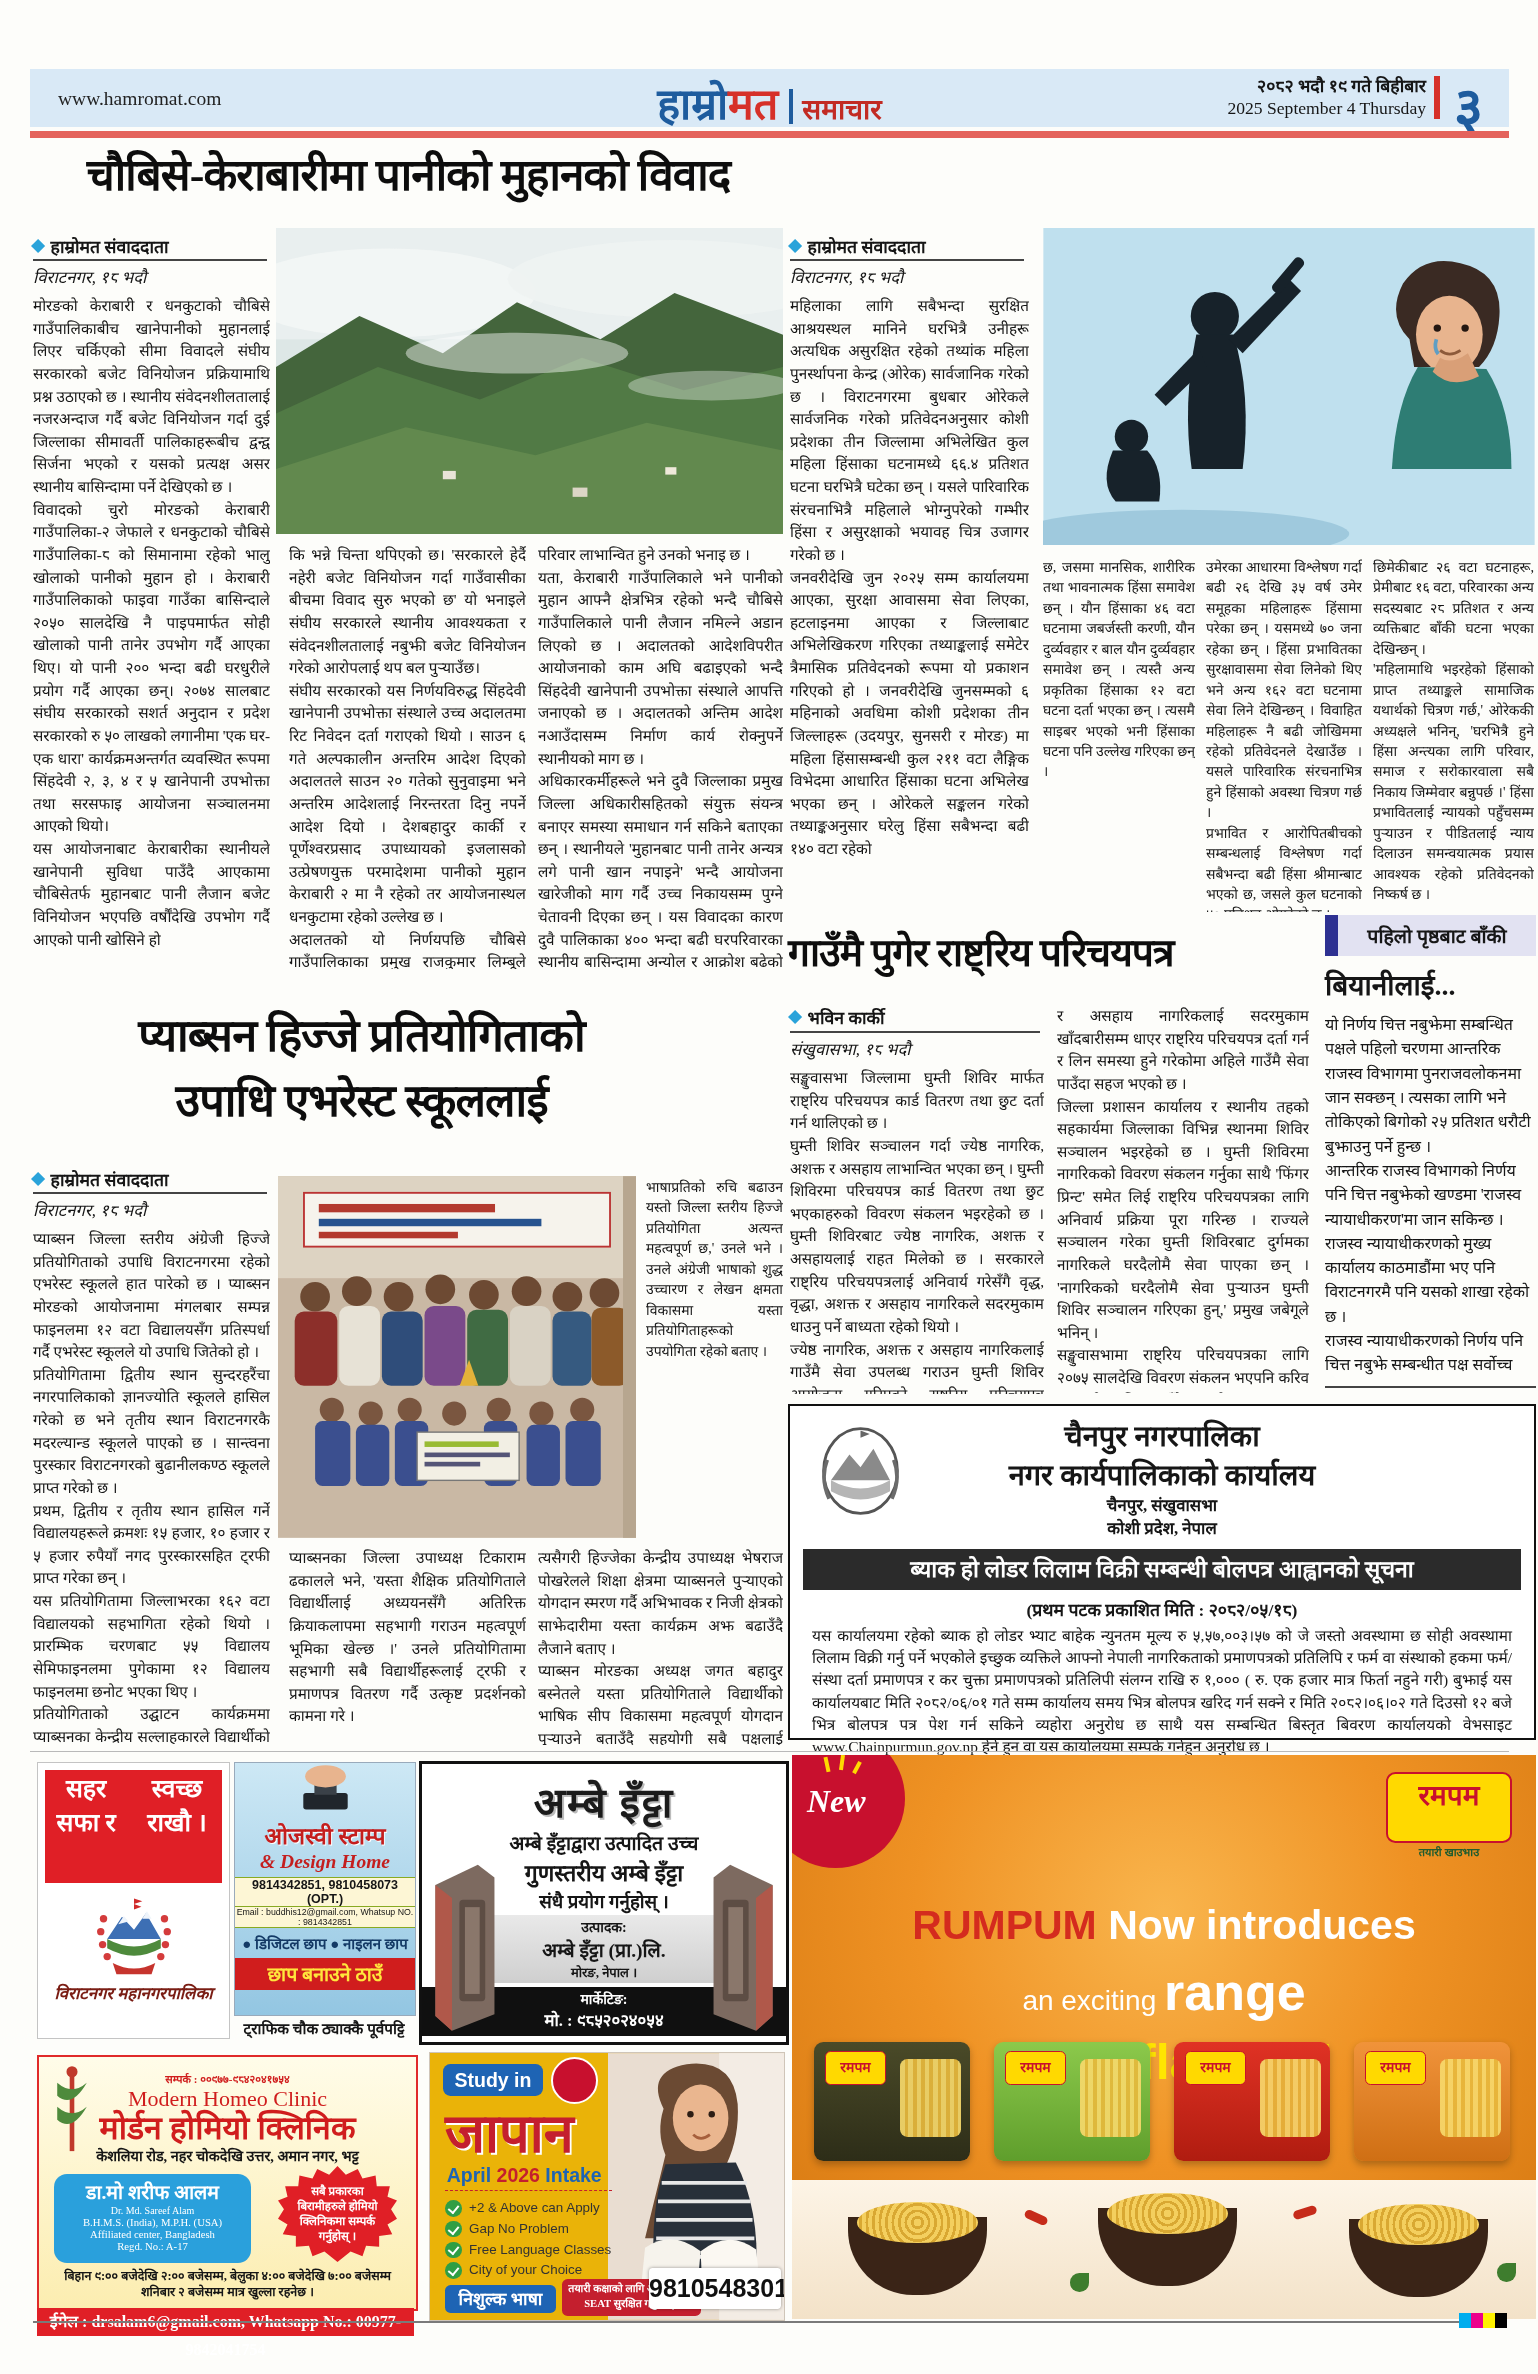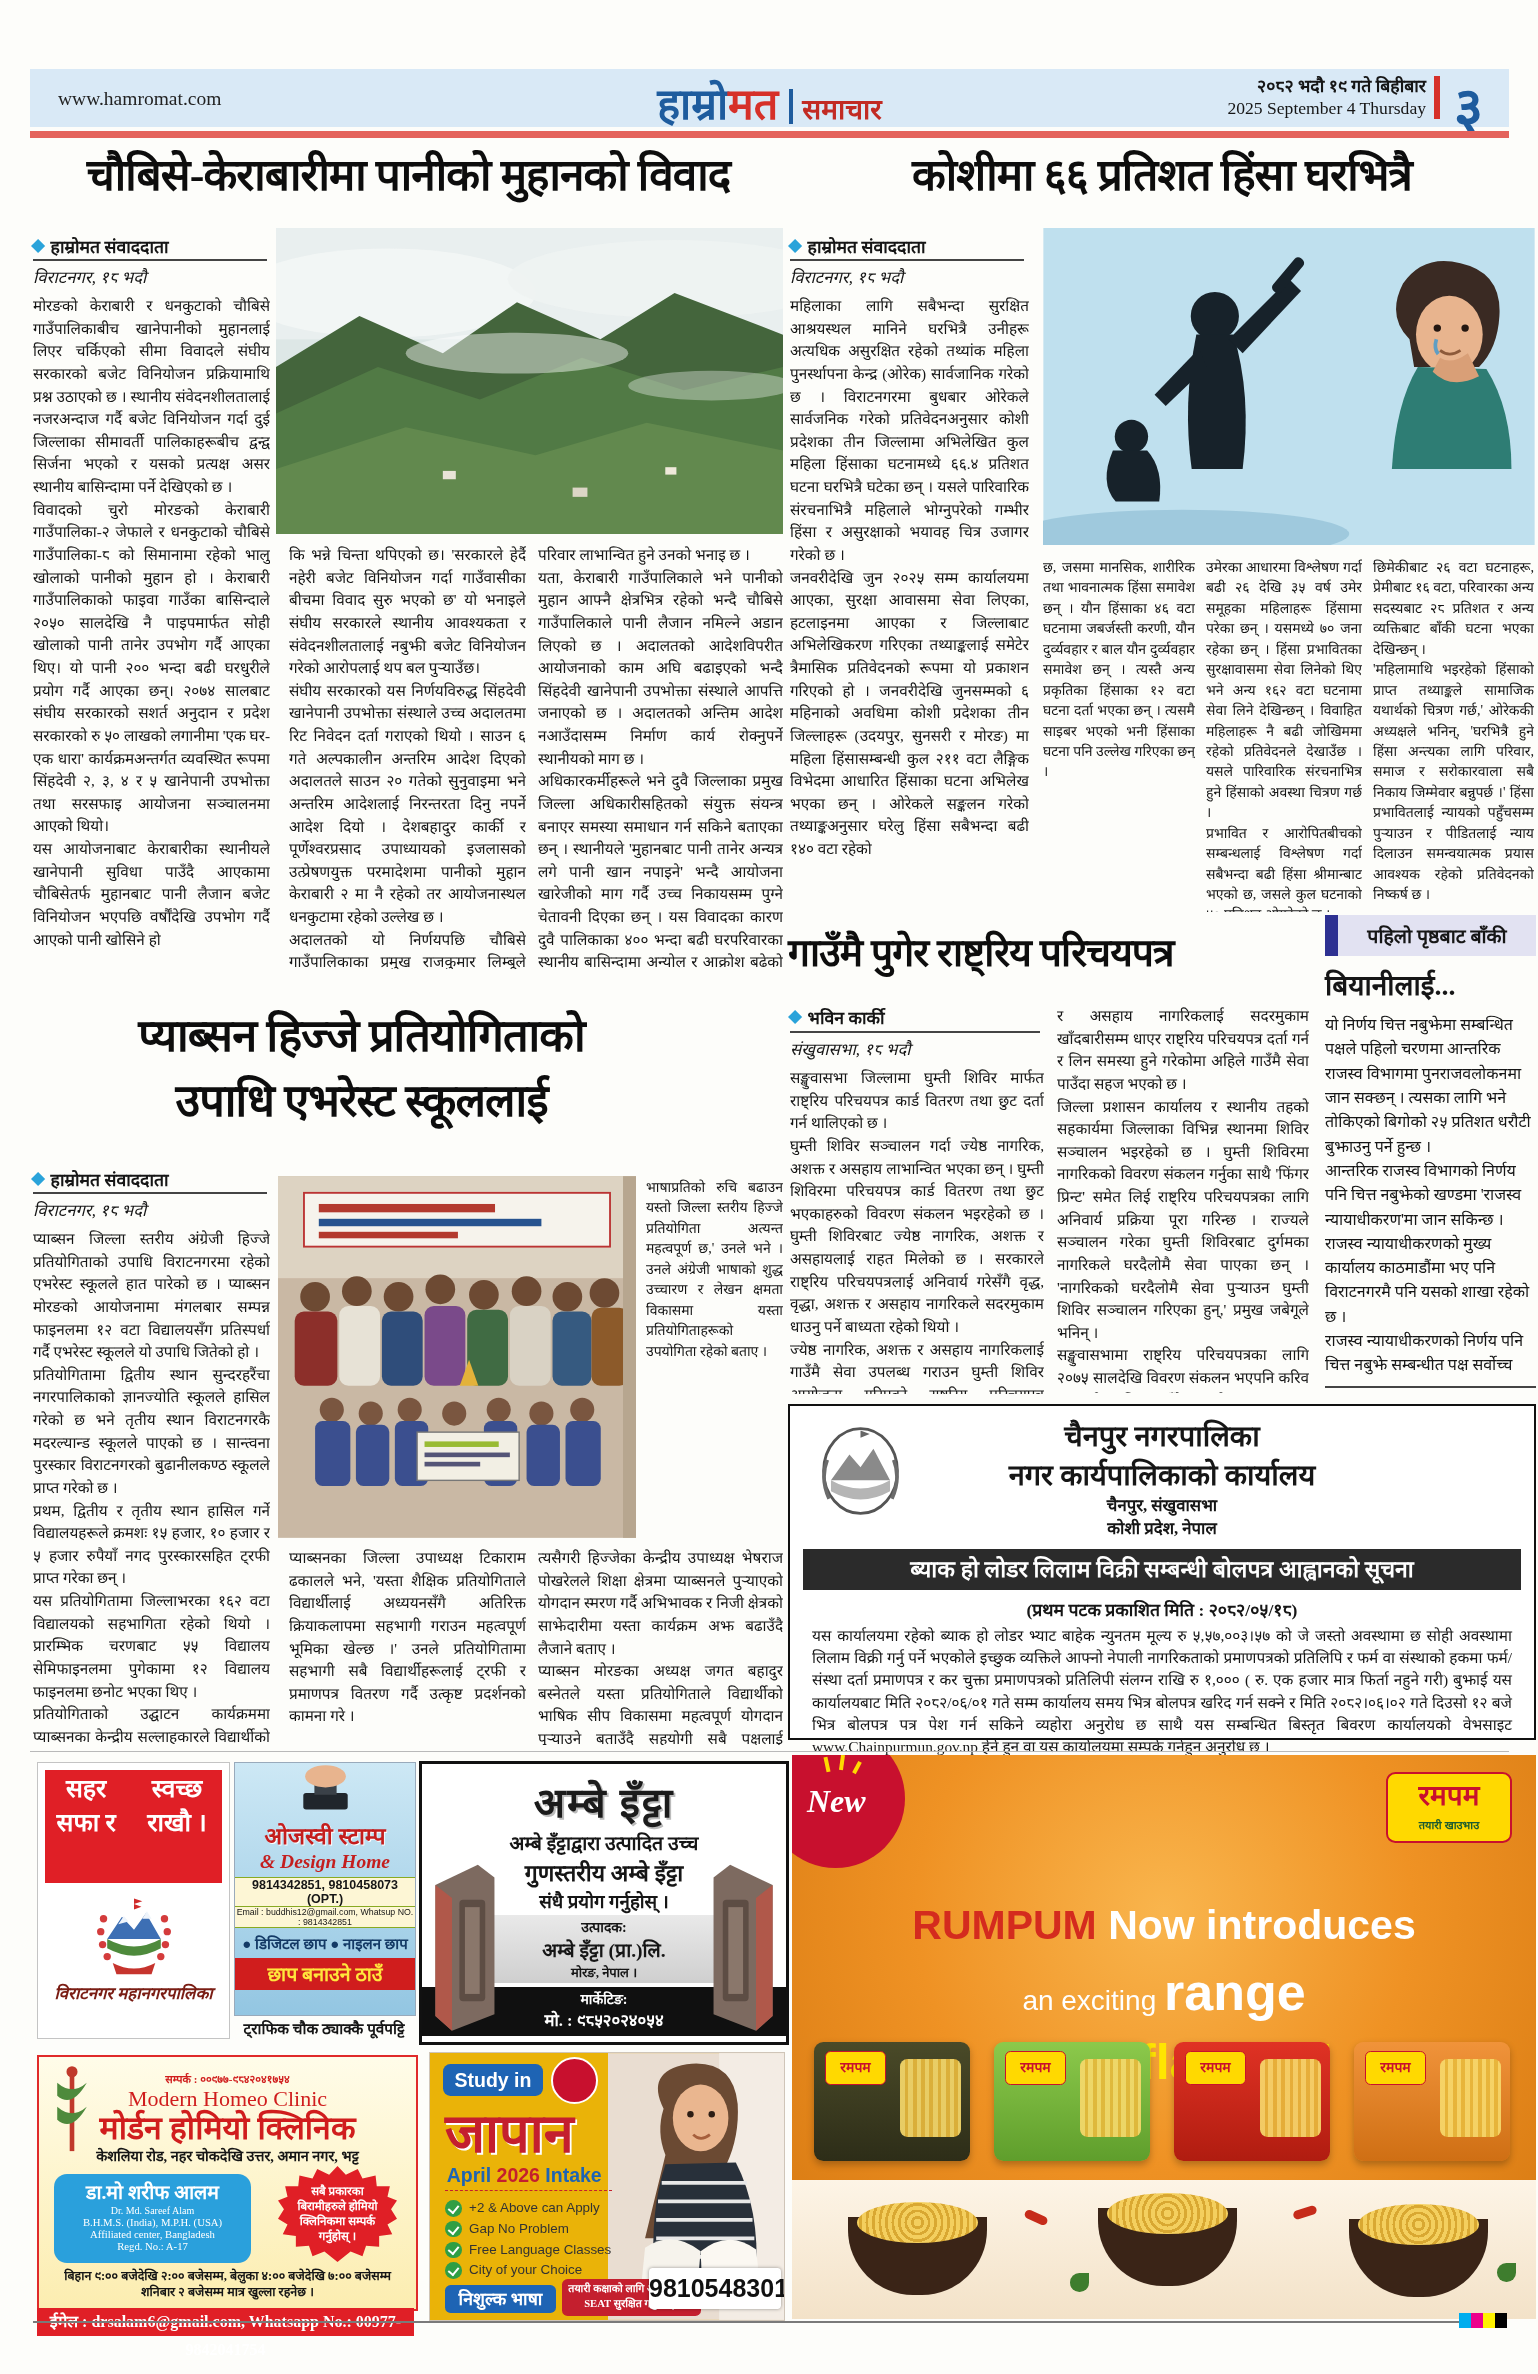--- a/index.html
+++ b/index.html
@@ -97,21 +97,20 @@
   <div class="abs bodycol" style="left:33px;top:295px;width:237px;height:673px;">मोरङको केराबारी र धनकुटाको चौबिसे गाउँपालिकाबीच खानेपानीको मुहानलाई लिएर चर्किएको सीमा विवादले संघीय सरकारको बजेट विनियोजन प्रक्रियामाथि प्रश्न उठाएको छ । स्थानीय संवेदनशीलतालाई नजरअन्दाज गर्दै बजेट विनियोजन गर्दा दुई जिल्लाका सीमावर्ती पालिकाहरूबीच द्वन्द्व सिर्जना भएको र यसको प्रत्यक्ष असर स्थानीय बासिन्दामा पर्ने देखिएको छ ।
 विवादको चुरो मोरङको केराबारी गाउँपालिका-२ जेफाले र धनकुटाको चौबिसे गाउँपालिका-८ को सिमानामा रहेको भालु खोलाको पानीको मुहान हो । केराबारी गाउँपालिकाको फाइवा गाउँका बासिन्दाले २०५० सालदेखि नै पाइपमार्फत सोही खोलाको पानी तानेर उपभोग गर्दै आएका थिए। यो पानी २०० भन्दा बढी घरधुरीले प्रयोग गर्दै आएका छन्। २०७४ सालबाट संघीय सरकारको सशर्त अनुदान र प्रदेश सरकारको रु ५० लाखको लगानीमा 'एक घर-एक धारा' कार्यक्रमअन्तर्गत व्यवस्थित रूपमा सिंहदेवी २, ३, ४ र ५ खानेपानी उपभोक्ता तथा सरसफाइ आयोजना सञ्चालनमा आएको थियो।
 यस आयोजनाबाट केराबारीका स्थानीयले खानेपानी सुविधा पाउँदै आएकामा चौबिसेतर्फ मुहानबाट पानी लैजान बजेट विनियोजन भएपछि वर्षौंदेखि उपभोग गर्दै आएको पानी खोसिने हो</div>
   <div class="abs bodycol" style="left:289px;top:544px;width:237px;height:425px;">कि भन्ने चिन्ता थपिएको छ। 'सरकारले हेर्दै नहेरी बजेट विनियोजन गर्दा गाउँवासीका बीचमा विवाद सुरु भएको छ' यो भनाइले संघीय सरकारले स्थानीय आवश्यकता र संवेदनशीलतालाई नबुझी बजेट विनियोजन गरेको आरोपलाई थप बल पुर्‍याउँछ।
 संघीय सरकारको यस निर्णयविरुद्ध सिंहदेवी खानेपानी उपभोक्ता संस्थाले उच्च अदालतमा रिट निवेदन दर्ता गराएको थियो । साउन ६ गते अल्पकालीन अन्तरिम आदेश दिएको अदालतले साउन २० गतेको सुनुवाइमा भने अन्तरिम आदेशलाई निरन्तरता दिनु नपर्ने आदेश दियो । देशबहादुर कार्की र पूर्णेश्वरप्रसाद उपाध्यायको इजलासको उत्प्रेषणयुक्त परमादेशमा पानीको मुहान केराबारी २ मा नै रहेको तर आयोजनास्थल धनकुटामा रहेको उल्लेख छ ।
 अदालतको यो निर्णयपछि चौबिसे गाउँपालिकाका प्रमुख राजकुमार लिम्बूले पानीको मुहान धनकुटा जिल्लामा रहेको दाबी गरेका छन्। उनले पानीको मुहान धनकुटाको चौबिसे गाउँपालिका-८ मा रहेकाले खानेपानी आयोजना सुरु गर्न लागिएको बताए। उनले ३२ सालको नापीले आयोजना स्थल धनकुटामा परेको र सो क्षेत्रका</div>
   <div class="abs bodycol" style="left:538px;top:544px;width:245px;height:425px;">परिवार लाभान्वित हुने उनको भनाइ छ ।
 यता, केराबारी गाउँपालिकाले भने पानीको मुहान आफ्नै क्षेत्रभित्र रहेको भन्दै चौबिसे गाउँपालिकाले पानी लैजान नमिल्ने अडान लिएको छ । अदालतको आदेशविपरीत आयोजनाको काम अघि बढाइएको भन्दै सिंहदेवी खानेपानी उपभोक्ता संस्थाले आपत्ति जनाएको छ । अदालतको अन्तिम आदेश नआउँदासम्म निर्माण कार्य रोक्नुपर्ने स्थानीयको माग छ ।
 अधिकारकर्मीहरूले भने दुवै जिल्लाका प्रमुख जिल्ला अधिकारीसहितको संयुक्त संयन्त्र बनाएर समस्या समाधान गर्न सकिने बताएका छन् । स्थानीयले 'मुहानबाट पानी तानेर अन्यत्र लगे पानी खान नपाइने' भन्दै आयोजना खारेजीको माग गर्दै उच्च निकायसम्म पुग्ने चेतावनी दिएका छन् । यस विवादका कारण दुवै पालिकाका ४०० भन्दा बढी घरपरिवारका स्थानीय बासिन्दामा अन्योल र आक्रोश बढेको छ ।</div>
 
-  <div class="abs headline" style="left:788px;top:143px;width:748px;font-size:44px;">कोशीमा ६६ प्रतिशत हिंसा घरभित्रै</div>
   <div class="abs byline" style="left:790px;top:234px;width:232px;">
     <span class="diamond"></span>
     <span>हाम्रोमत संवाददाता</span>
   </div>
   <div class="abs byrule" style="left:790px;top:259px;width:234px;"></div>
   <div class="abs dateline" style="left:790px;top:265px;">विराटनगर, १८ भदौ</div>
 
   <svg class="abs" style="left:1043px;top:228px;" width="492" height="317" viewBox="0 0 530 342">
     <rect width="530" height="342" fill="#bfe0ee"></rect>
     <ellipse cx="150" cy="330" rx="180" ry="26" fill="#9fc9dd"></ellipse>
@@ -334,21 +333,21 @@
 
   <div class="abs rumpum sans" style="left:792px;top:1755px;width:744px;height:564px;">
     <div class="abs" style="left:-26px;top:-26px;width:139px;height:139px;border-radius:50%;background:#c8102e;">
       <div style="position:absolute;left:41px;top:54px;color:#fff;font-style:italic;font-weight:bold;font-size:32px;font-family:'Liberation Serif',serif;">New</div>
       <div class="abs" style="left:59px;top:28px;width:3.7px;height:15px;background:#ffd900;transform:rotate(-12deg);"></div>
       <div class="abs" style="left:74px;top:26px;width:3.7px;height:15px;background:#ffd900;transform:rotate(8deg);"></div>
       <div class="abs" style="left:89px;top:32px;width:3.7px;height:13px;background:#ffd900;transform:rotate(28deg);"></div>
     </div>
     <div class="abs" style="right:24px;top:16.7px;width:122px;height:67px;background:#ffd900;border:2.8px solid #c8102e;border-radius:9.3px;text-align:center;">
       <div style="color:#c8102e;font-weight:bold;font-size:28px;line-height:43px;font-family:'Liberation Serif',serif;">रमपम</div>
-      <div style="color:#1e5c2e;font-weight:bold;font-size:11px;">तयारी खाउभाउ</div>
+      <div style="color:#1e5c2e;font-weight:bold;font-size:11px;margin-top:27px;">तयारी खाउभाउ</div>
     </div>
     <div class="abs ctr" style="left:0;right:0;top:147px;">
       <div style="font-size:41px;font-weight:bold;">
         <span style="color:#d42b1e;">RUMPUM</span><span style="color:#fff;"> Now introduces</span>
       </div>
       <div style="margin-top:13px;">
         <span style="color:#fff;font-size:28px;">an exciting </span><span style="color:#fff;font-size:52px;font-weight:bold;">range</span>
       </div>
       <div style="margin-top:11px;">
         <span style="color:#fff;font-size:30px;">of </span><span style="color:#ffe600;font-size:50px;font-weight:bold;">new flavors !</span>

